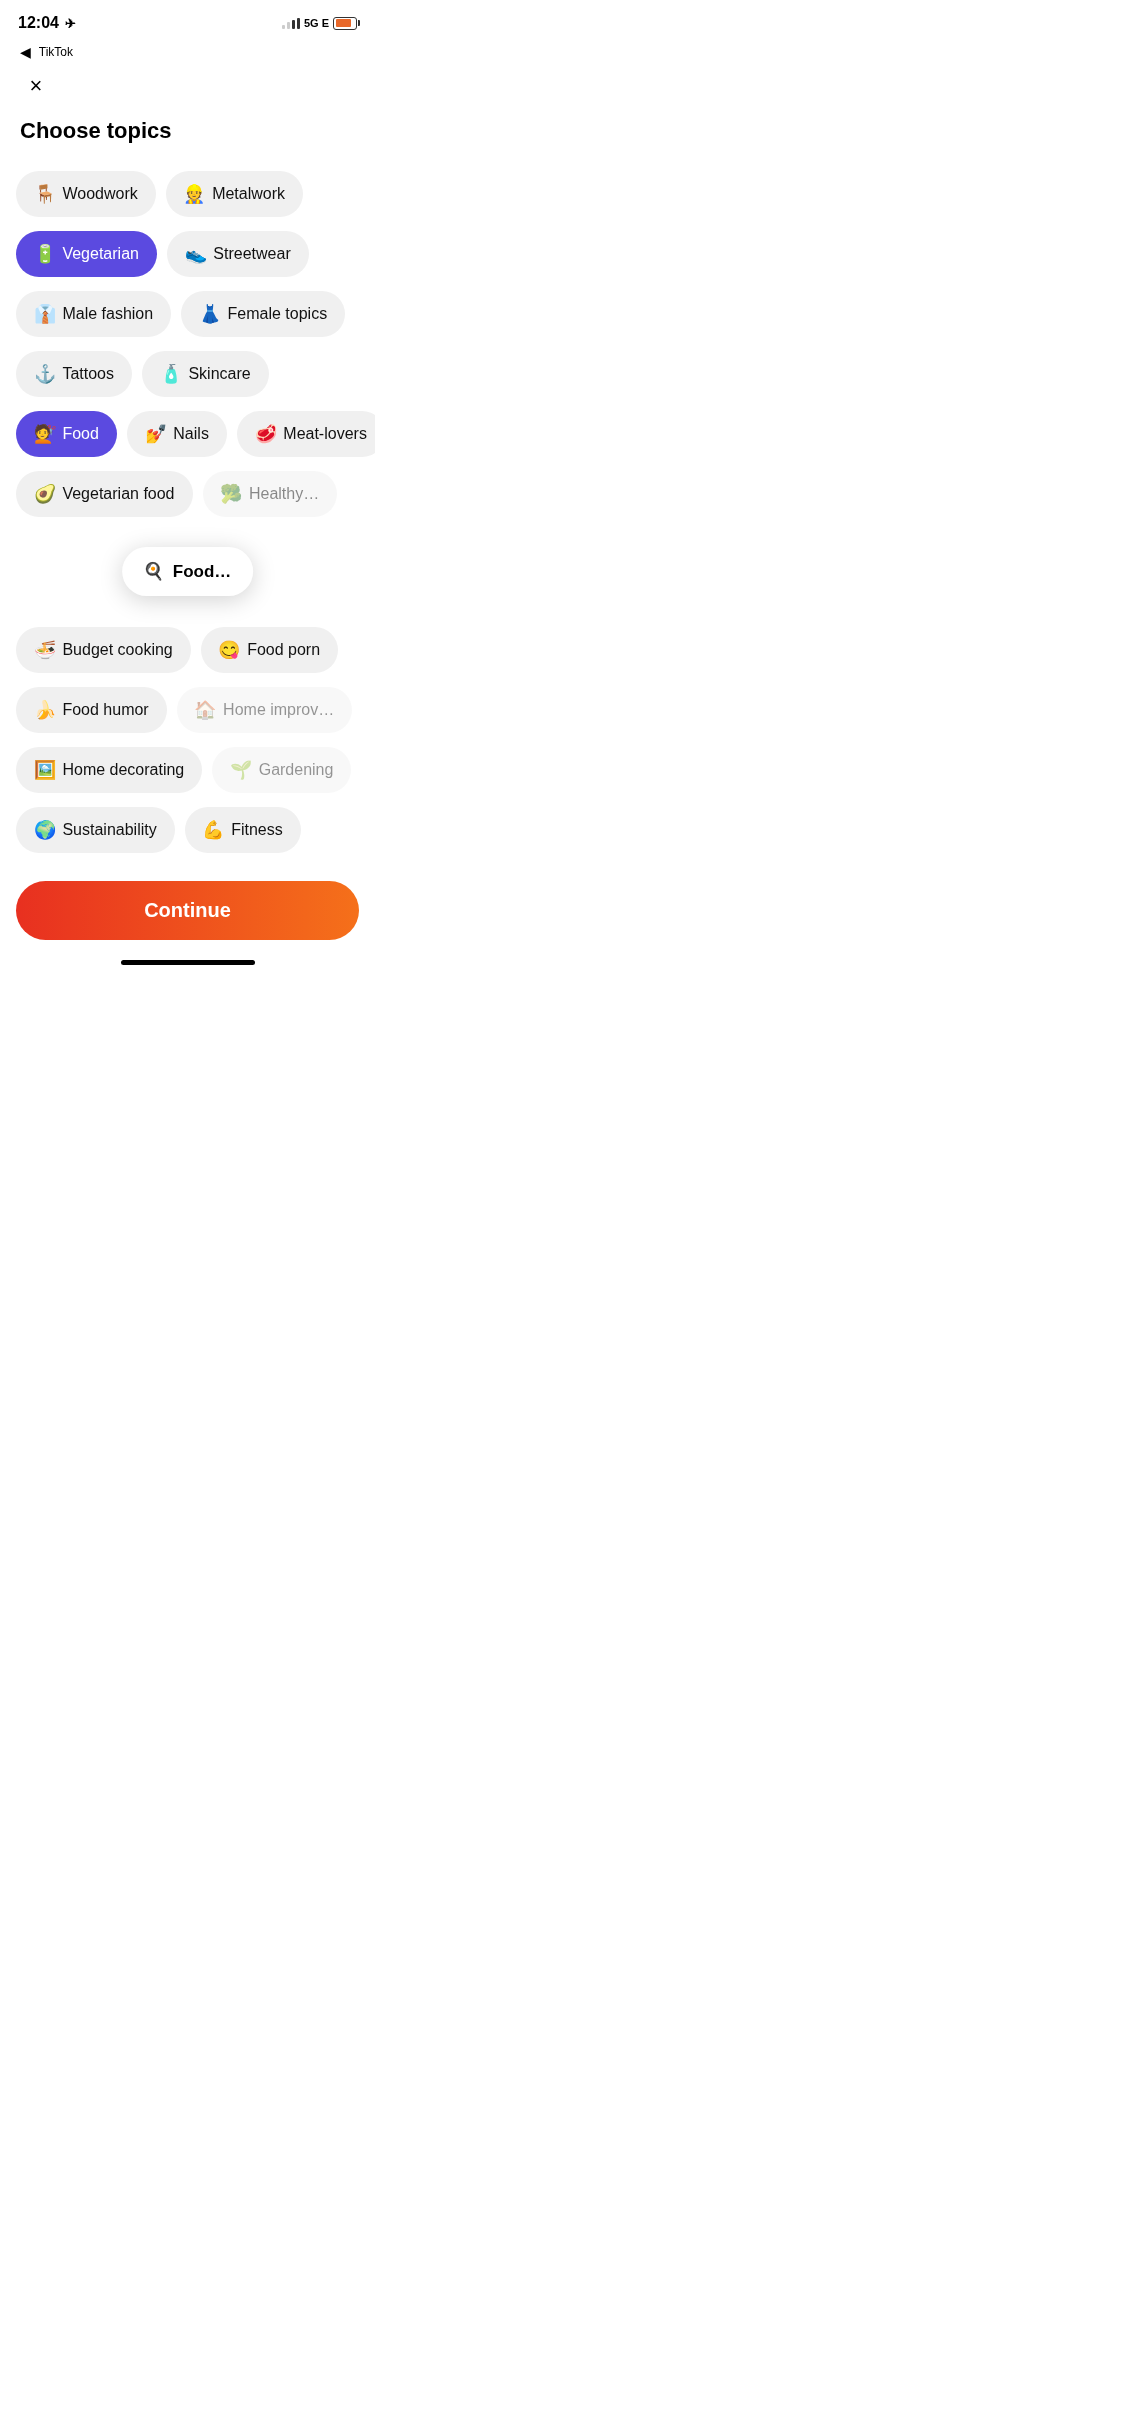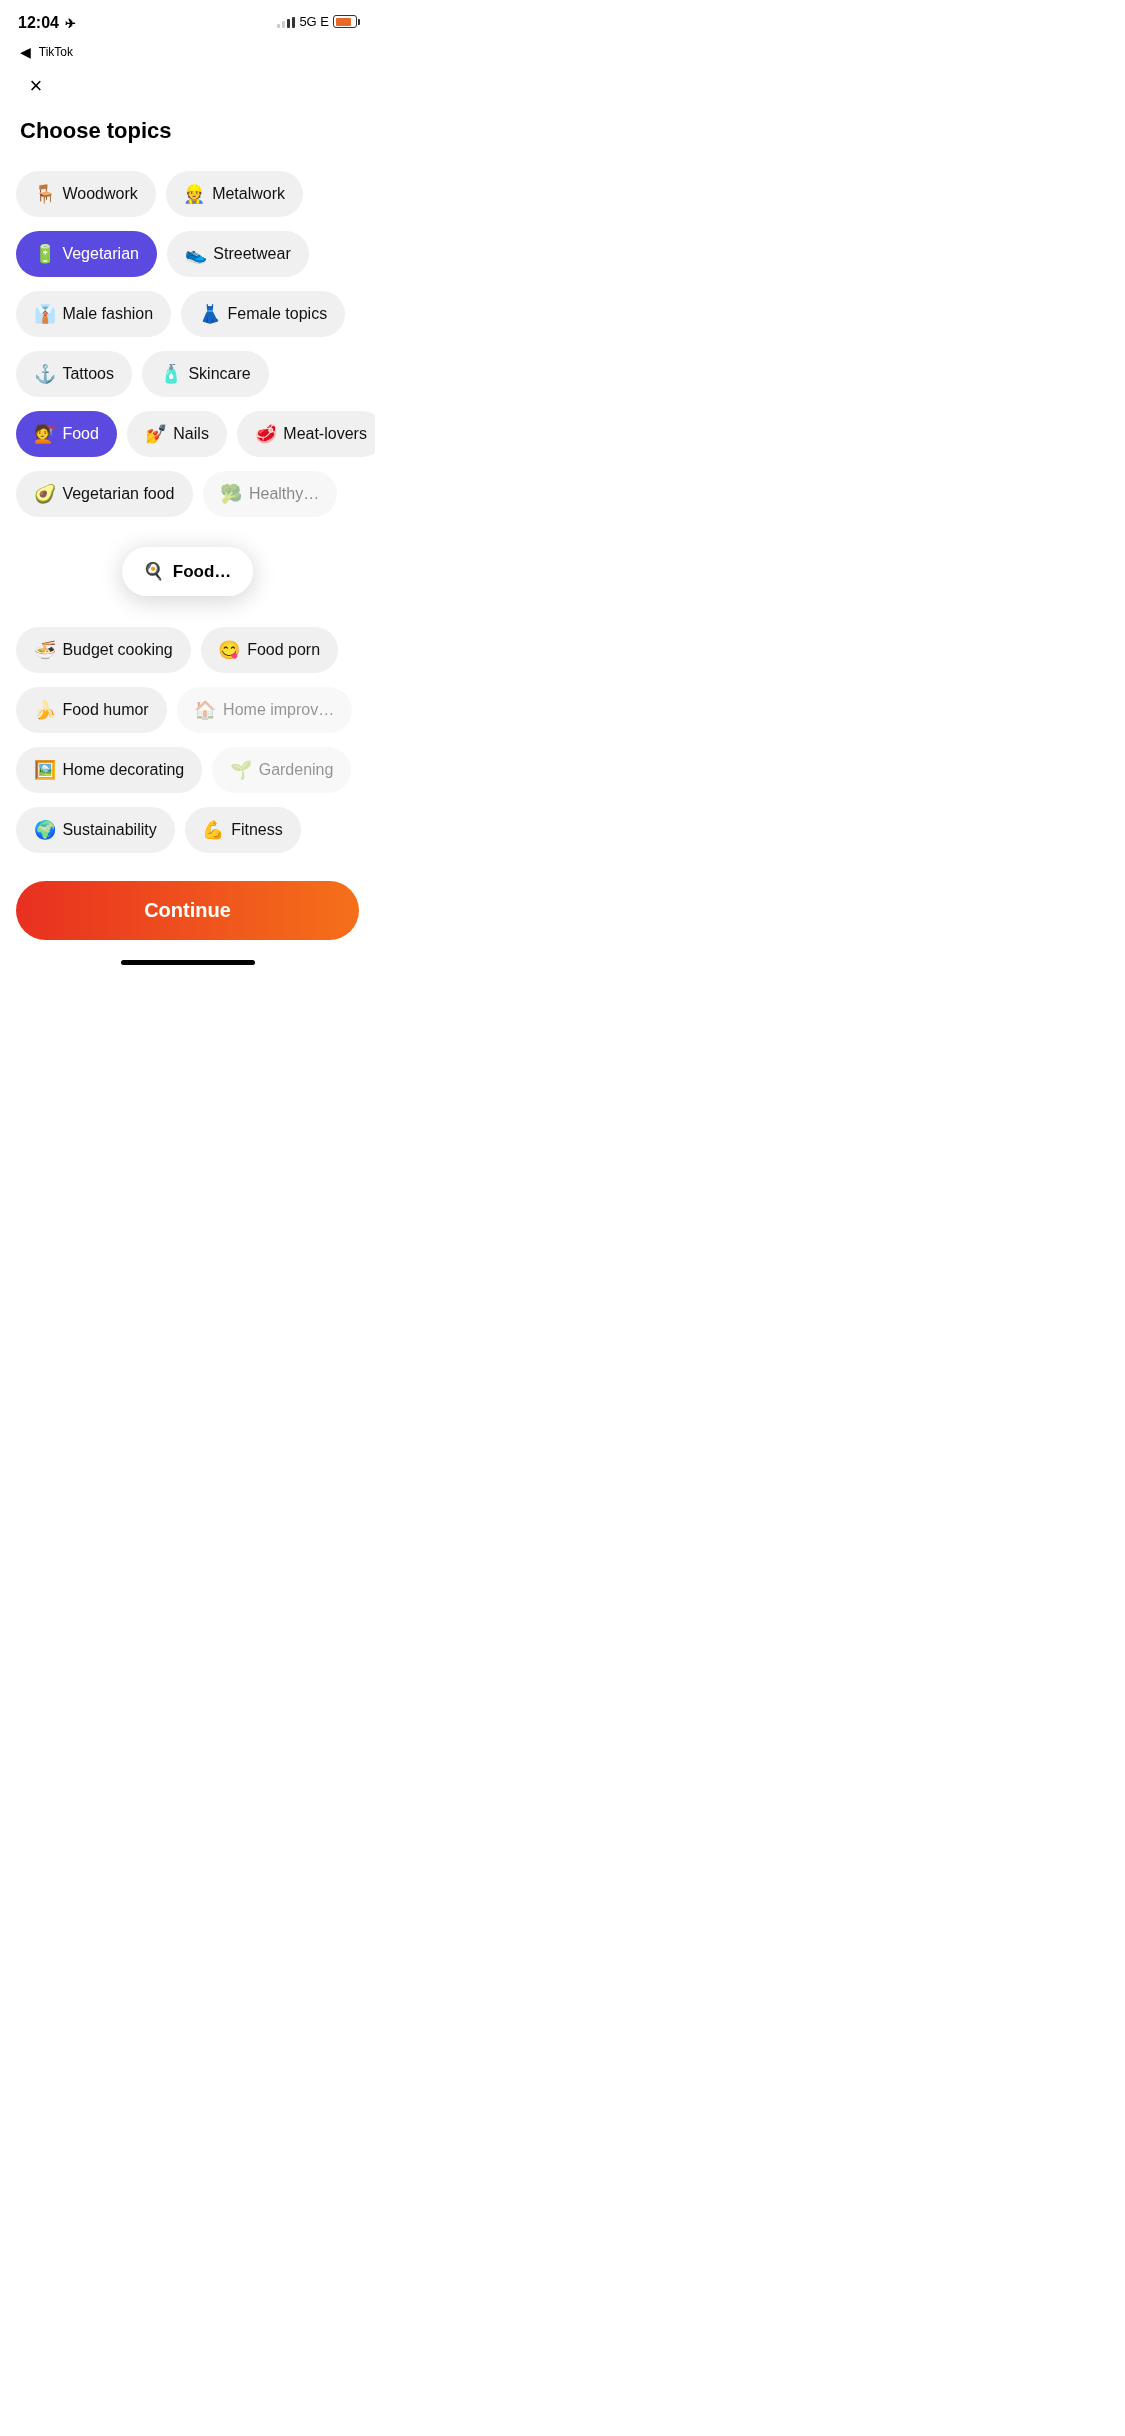--- a/index.html
+++ b/index.html
@@ -10,21 +10,21 @@
       min-height: 812px;
       background: #fff;
       font-family: -apple-system, BlinkMacSystemFont, 'Helvetica Neue', sans-serif;
       overflow-x: hidden;
       position: relative;
     }
 
     .status-bar {
       display: flex;
       justify-content: space-between;
-      align-items: flex-start;
+      align-items: center;
       padding: 14px 18px 6px;
       font-size: 15px;
       font-weight: 600;
     }
 
     .status-left {
       display: flex;
       align-items: center;
       gap: 6px;
     }
@@ -193,21 +193,21 @@
     <span style="font-size:16px;font-weight:600;">12:04</span>
     <span style="font-size:13px;">✈</span>
   </div>
   <div class="status-right">
     <div class="signal-bars">
       <div class="signal-bar empty" style="height:4px;"></div>
       <div class="signal-bar empty" style="height:7px;"></div>
       <div class="signal-bar" style="height:9px;"></div>
       <div class="signal-bar" style="height:11px;"></div>
     </div>
-    <span style="font-size:13px;font-weight:400;">5G E</span>
+    <span style="font-size:11px;font-weight:700;">5G E</span>
     <div class="battery">
       <div class="battery-fill"></div>
     </div>
   </div>
 </div>
 
 
 <div class="nav-bar">
   <span class="back-arrow">◀</span>
   <span class="back-label">TikTok</span>

